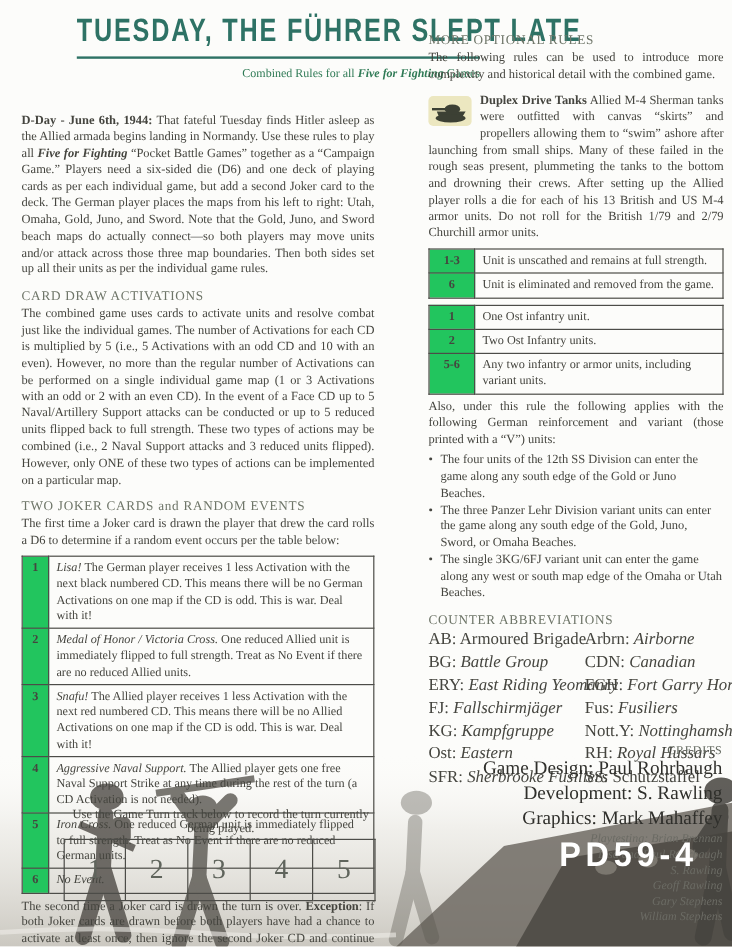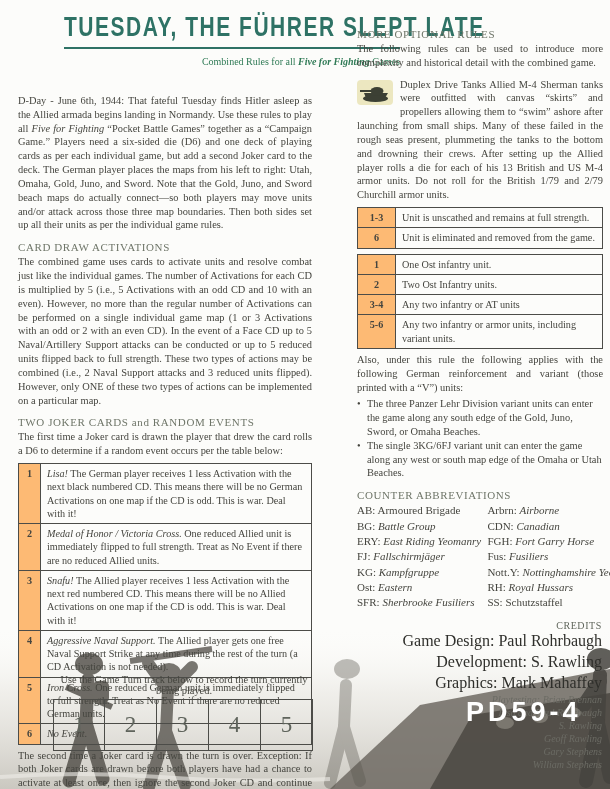--- a/index.html
+++ b/index.html
@@ -18,46 +18,46 @@
     font-size:21px; font-weight:700; letter-spacing:1.5px; color:#2e7265;
     transform:scaleY(1.28); transform-origin:bottom; white-space:nowrap;
   }
   .subtitle { margin-top:7px; font-size:10px; color:#2f7a55; }
   .subtitle .em { font-style:italic; font-weight:bold; }
 
   
   .col-left  { position:absolute; left:18px; top:94px; width:294px; }
   .col-right { position:absolute; left:357px; top:24px; width:246px; }
   p.body { font-size:10.4px; line-height:1.33; text-align:justify; }
-  .lead { font-weight:normal; }
+  .lead { font-weight:bold; }
   .it { font-style:italic; }
   h3.sec {
     font-size:11px; font-weight:400; letter-spacing:0.6px; color:#6e7568;
     margin:9px 0 2px 0;
   }
 
   
   table.rules { border-collapse:collapse; width:100%; margin:5px 0 4px 0; }
   table.rules td { border:1px solid #4c4c48; font-size:10.2px; line-height:1.3;
     padding:3px 6px; vertical-align:top; }
-  td.roll { background:#fdba74; width:22px; text-align:center; font-weight:bold; }
+  td.roll { background:#22c55e; width:22px; text-align:center; font-weight:bold; }
   .col-right td.roll { width:38px; }
 
   
   .dot-list { margin-top:3px; }
   .dot-item { font-size:10.4px; line-height:1.33; padding-left:10px; position:relative; }
   .dot-item::before { content:"\2022"; position:absolute; left:0; top:0; }
 
   
   .tank-chip { float:left; width:36px; height:25px; background:#ece7c0;
     border-radius:4px; margin:2px 7px 2px 0; display:flex; align-items:center; justify-content:center; }
 
   
   .abbr-grid { display:grid; grid-template-columns:53% 47%; row-gap:1px; margin-top:2px; }
-  .abbr-grid .cell { font-size:11px; line-height:1.3; white-space:nowrap; }
+  .abbr-grid .cell { font-size:14px; line-height:1.3; white-space:nowrap; }
   .abbr-grid .ab { font-weight:normal; }
 
   
   .turn-block { position:absolute; left:53px; top:674px; width:262px; z-index:3; }
   .turn-caption { font-size:10.4px; text-align:center; margin-bottom:3px; }
   .turn-track { display:flex; }
   .turn-cell { width:52px; height:52px; border:1px solid #4c4c48; border-left:none;
     display:flex; align-items:center; justify-content:center;
     font-size:23px; color:#5f645c; background:transparent; }
   .turn-cell:first-child { border-left:1px solid #4c4c48; }
@@ -228,32 +228,29 @@
       <tbody>
           <tr>
         <td class="roll">1</td>
         <td>One Ost infantry unit.</td>
       </tr>
       <tr>
         <td class="roll">2</td>
         <td>Two Ost Infantry units.</td>
       </tr>
       <tr>
-        <td class="roll">3-4</td>
-        <td>Any two infantry or AT units</td>
-      </tr>
-      <tr>
         <td class="roll">5-6</td>
         <td>Any two infantry or armor units, including variant units.</td>
       </tr>
     </tbody>
       </table>
 
     <p class="body">Also, under this rule the following applies with the following German reinforcement and variant (those printed with a “V”) units:</p>
     <div class="dot-list">
+      <div class="dot-item">The four units of the 12th SS Division can enter the game along any south edge of the Gold or Juno Beaches.</div>
       <div class="dot-item">The three Panzer Lehr Division variant units can enter the game along any south edge of the Gold, Juno, Sword, or Omaha Beaches.</div>
       <div class="dot-item">The single 3KG/6FJ variant unit can enter the game along any west or south map edge of the Omaha or Utah Beaches.</div>
     </div>
 
     <h3 class="sec">COUNTER ABBREVIATIONS</h3>
     <div class="abbr-grid">
       <div class="cell"><span class="ab">AB:</span> <span>Armoured Brigade</span></div>
       <div class="cell"><span class="ab">Arbrn:</span> <span class="it">Airborne</span></div>
       <div class="cell"><span class="ab">BG:</span> <span class="it">Battle Group</span></div>
       <div class="cell"><span class="ab">CDN:</span> <span class="it">Canadian</span></div>

